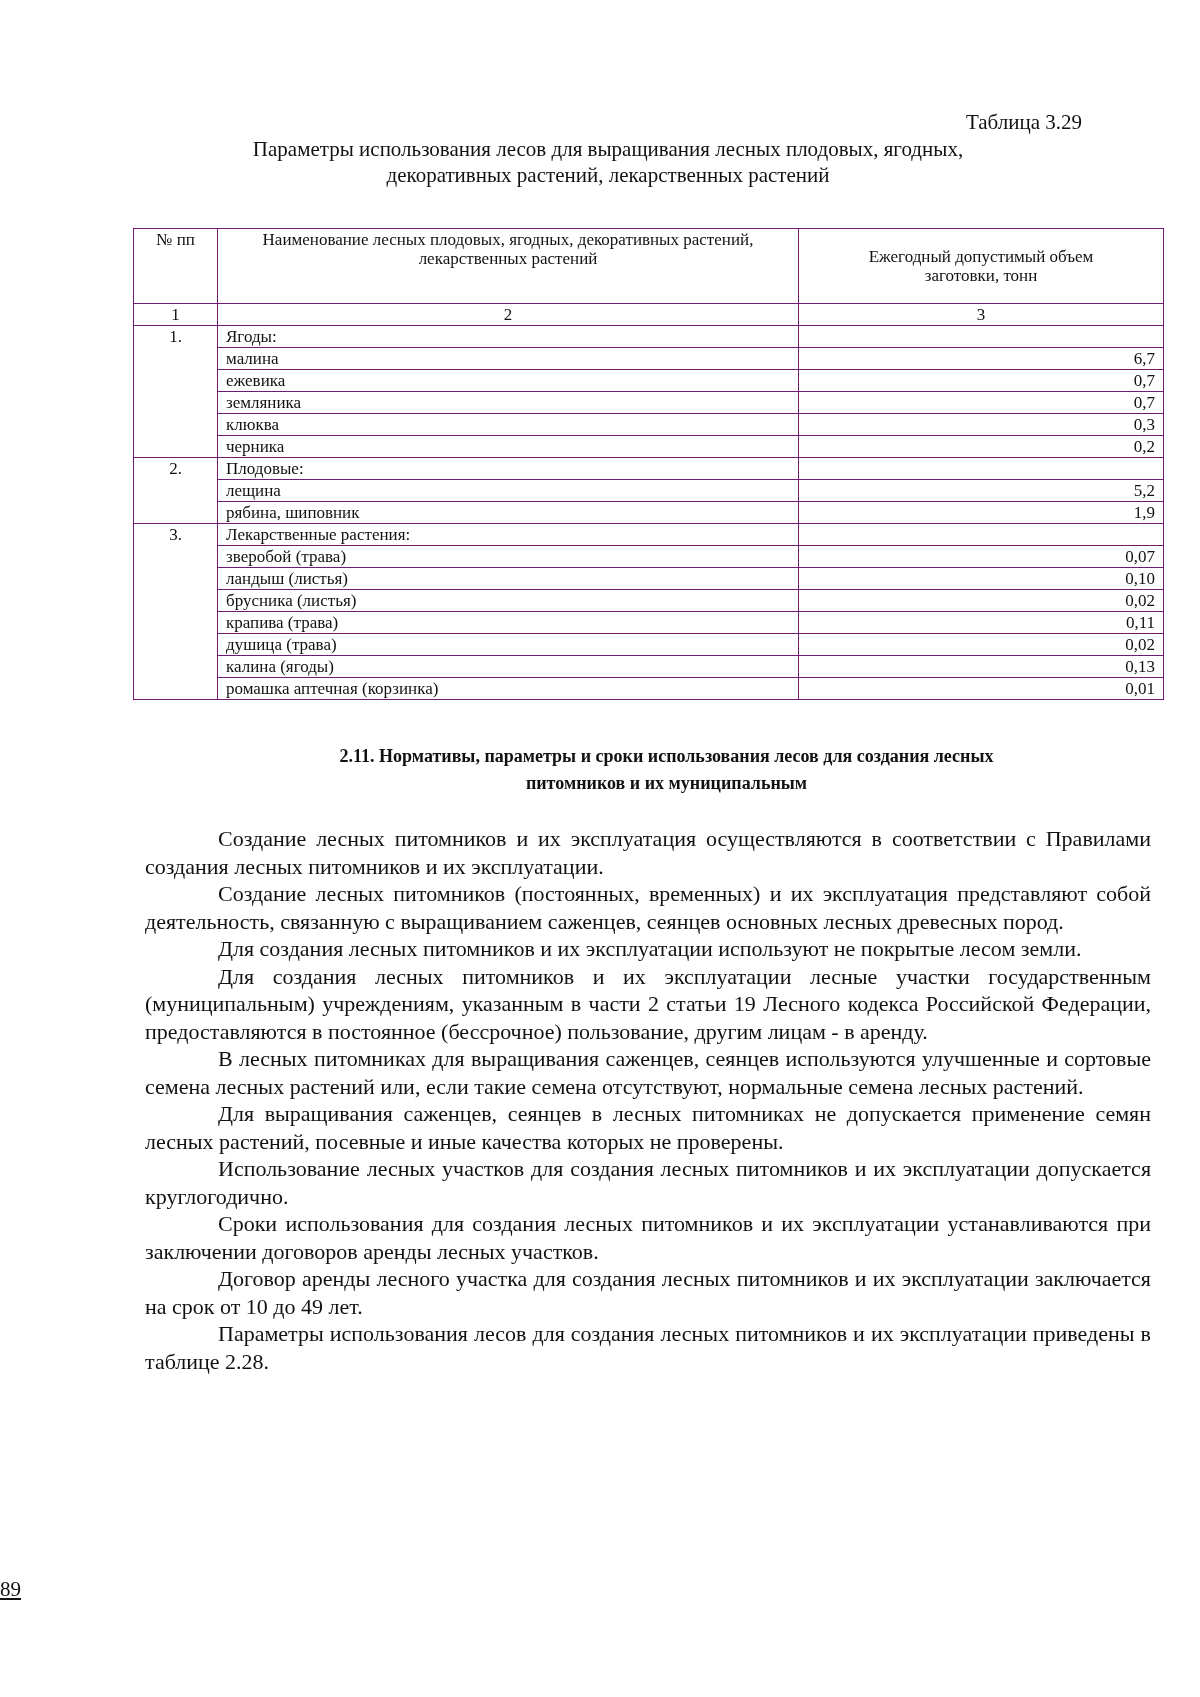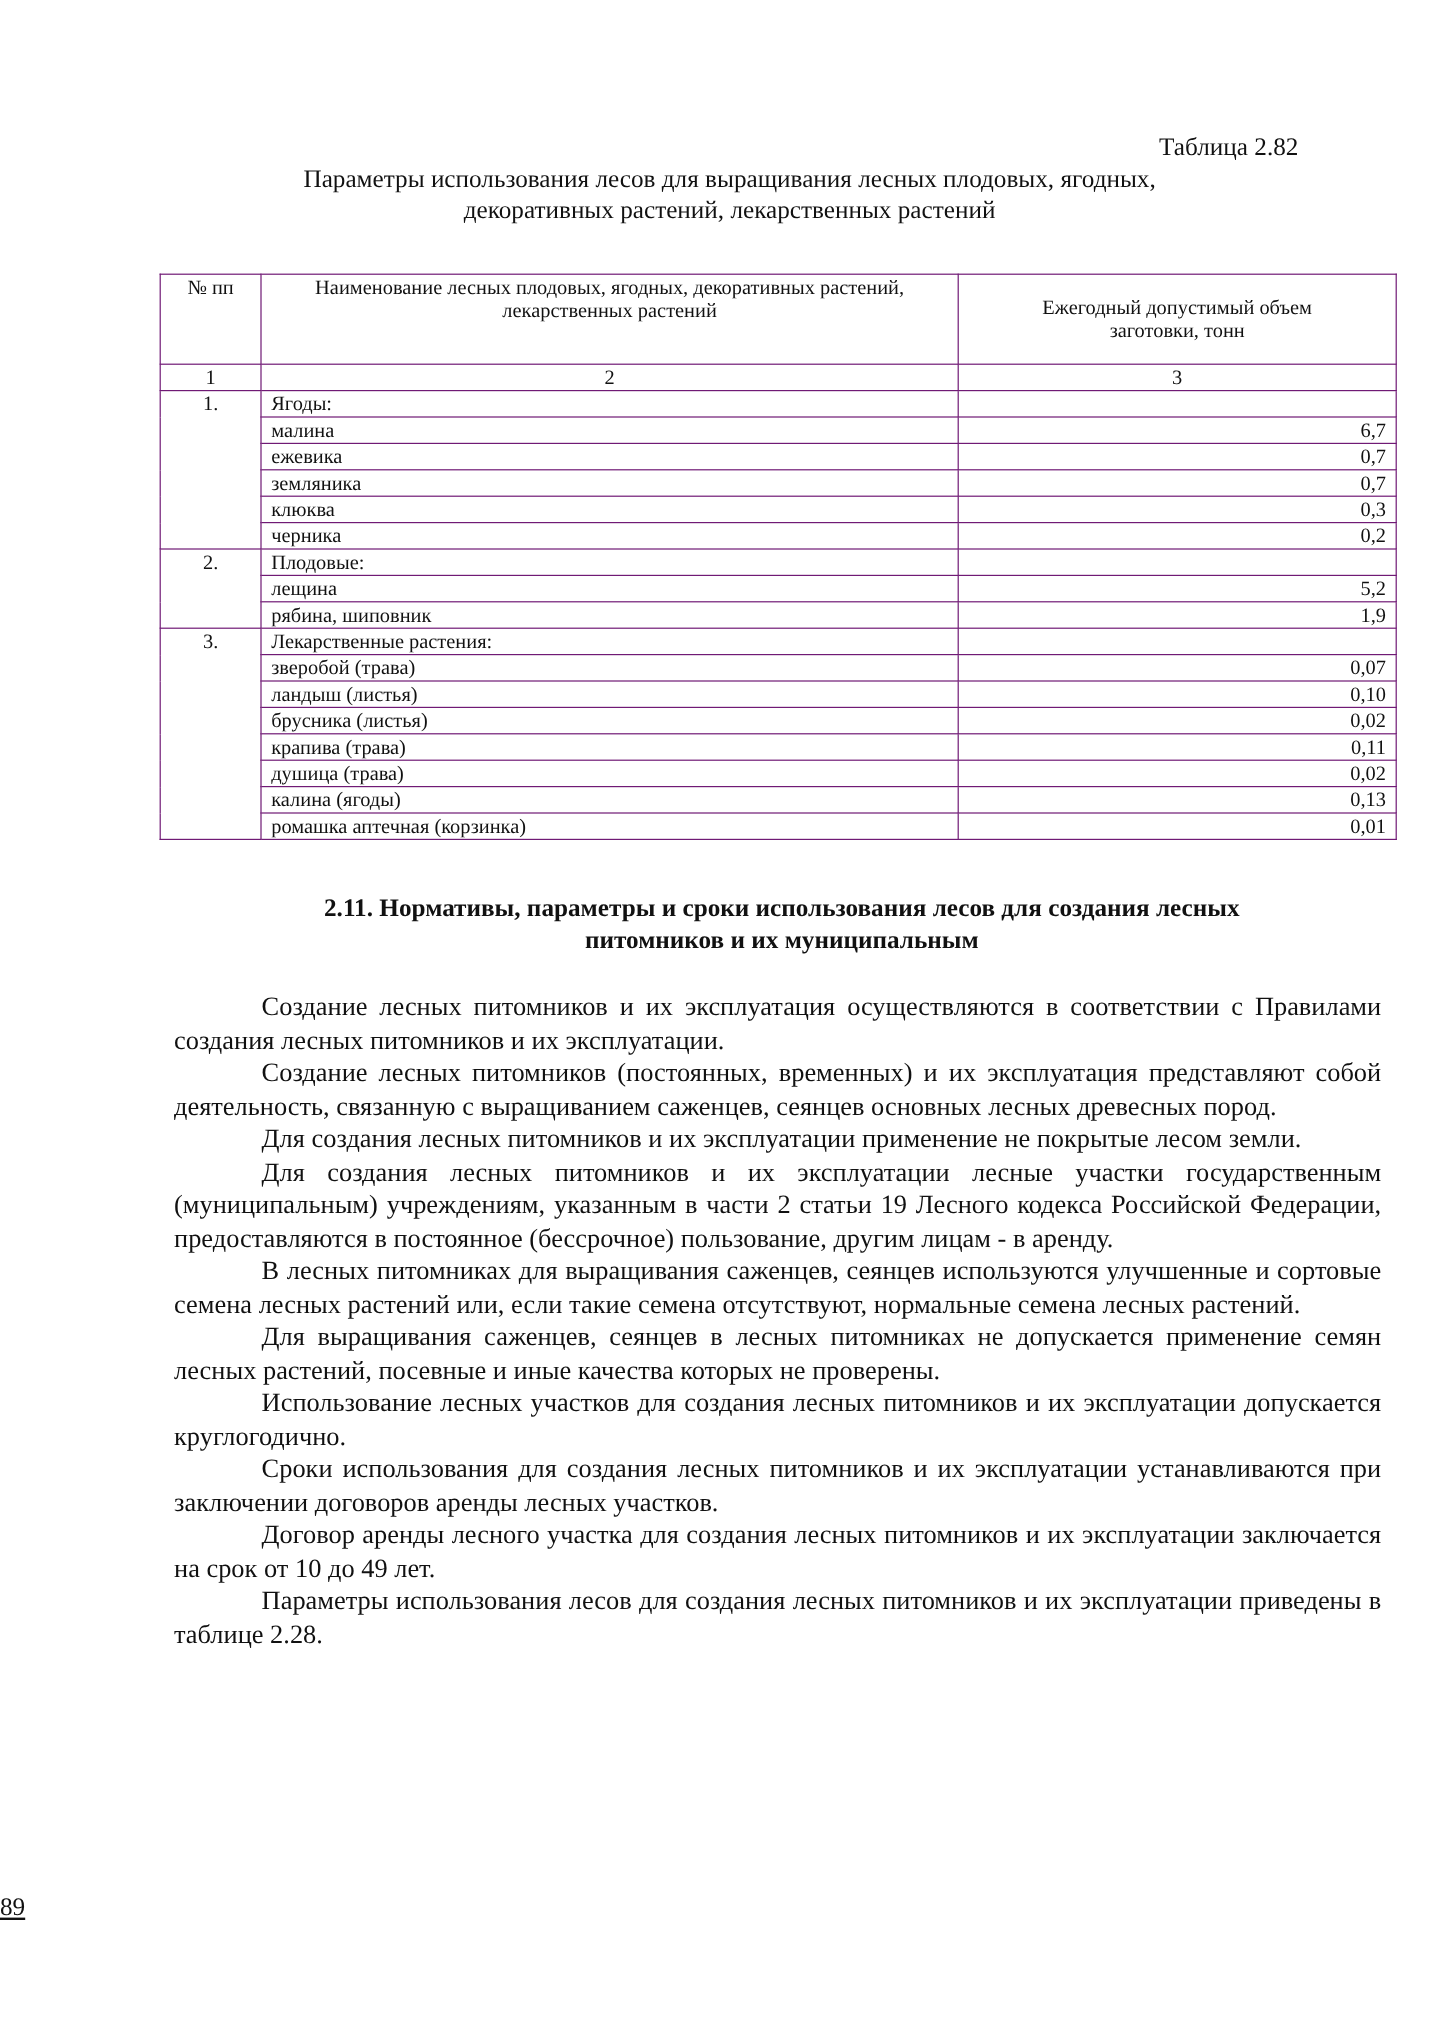--- a/index.html
+++ b/index.html
@@ -9,31 +9,31 @@
   .table-title { position: absolute; top: 136px; left: 133px; width: 950px; text-align: center;
                  font-size: 21px; line-height: 26px; }
   table.data { position: absolute; top: 228px; left: 133px; width: 1031px; border-collapse: collapse;
                font-size: 17px; line-height: 19px; }
   table.data td, table.data th { border: 1px solid #701a75; padding: 1px 8px; font-weight: normal; }
   table.data th { text-align: center; vertical-align: top; }
   .c1 { width: 67px; text-align: center; vertical-align: top; }
   .c2 { width: 540px; text-align: left; }
   .c3 { text-align: right; }
   .center { text-align: center !important; }
-  .section-heading { position: absolute; top: 743px; left: 136px; width: 1031px; text-align: center;
-                     font-weight: bold; font-size: 21px; line-height: 27px; }
+  .section-heading { position: absolute; top: 743px; left: 151px; width: 1031px; text-align: center;
+                     font-weight: bold; font-size: 18px; line-height: 27px; }
   .body-text { position: absolute; top: 825px; left: 145px; width: 1006px; font-size: 22px;
                line-height: 27.5px; text-align: justify; }
   .body-text p { margin: 0; text-indent: 73px; }
   .page-number { position: absolute; top: 1577px; left: 0; width: 1200px; font-size: 21px; text-decoration: underline; }
 </style>
 </head>
 <body>
 
-<div class="table-caption">Таблица 2.82</div>
+<div class="table-caption">Таблица 3.29</div>
 <div class="table-title">
   <div>Параметры использования лесов для выращивания лесных плодовых, ягодных,</div>
   <div>декоративных растений, лекарственных растений</div>
 </div>
 
 <table class="data">
   <thead>
     <tr>
       <th class="c1">№ пп</th>
       <th class="c2 center" style="padding:1px 20px;">Наименование лесных плодовых, ягодных, декоративных растений, лекарственных растений</th>
@@ -124,21 +124,21 @@
 </table>
 
 <div class="section-heading">
   <div>2.11. Нормативы, параметры и сроки использования лесов для создания лесных</div>
   <div>питомников и их муниципальным</div>
 </div>
 
 <div class="body-text">
   <p>Создание лесных питомников и их эксплуатация осуществляются в соответствии с Правилами создания лесных питомников и их эксплуатации.</p>
   <p>Создание лесных питомников (постоянных, временных) и их эксплуатация представляют собой деятельность, связанную с выращиванием саженцев, сеянцев основных лесных древесных пород.</p>
-  <p>Для создания лесных питомников и их эксплуатации применение не покрытые лесом земли.</p>
+  <p>Для создания лесных питомников и их эксплуатации используют не покрытые лесом земли.</p>
   <p>Для создания лесных питомников и их эксплуатации лесные участки государственным (муниципальным) учреждениям, указанным в части 2 статьи 19 Лесного кодекса Российской Федерации, предоставляются в постоянное (бессрочное) пользование, другим лицам - в аренду.</p>
   <p>В лесных питомниках для выращивания саженцев, сеянцев используются улучшенные и сортовые семена лесных растений или, если такие семена отсутствуют, нормальные семена лесных растений.</p>
   <p>Для выращивания саженцев, сеянцев в лесных питомниках не допускается применение семян лесных растений, посевные и иные качества которых не проверены.</p>
   <p>Использование лесных участков для создания лесных питомников и их эксплуатации допускается круглогодично.</p>
   <p>Сроки использования для создания лесных питомников и их эксплуатации устанавливаются при заключении договоров аренды лесных участков.</p>
   <p>Договор аренды лесного участка для создания лесных питомников и их эксплуатации заключается на срок от 10 до 49 лет.</p>
   <p>Параметры использования лесов для создания лесных питомников и их эксплуатации приведены в таблице 2.28.</p>
 </div>
 
 <div class="page-number">89</div>

